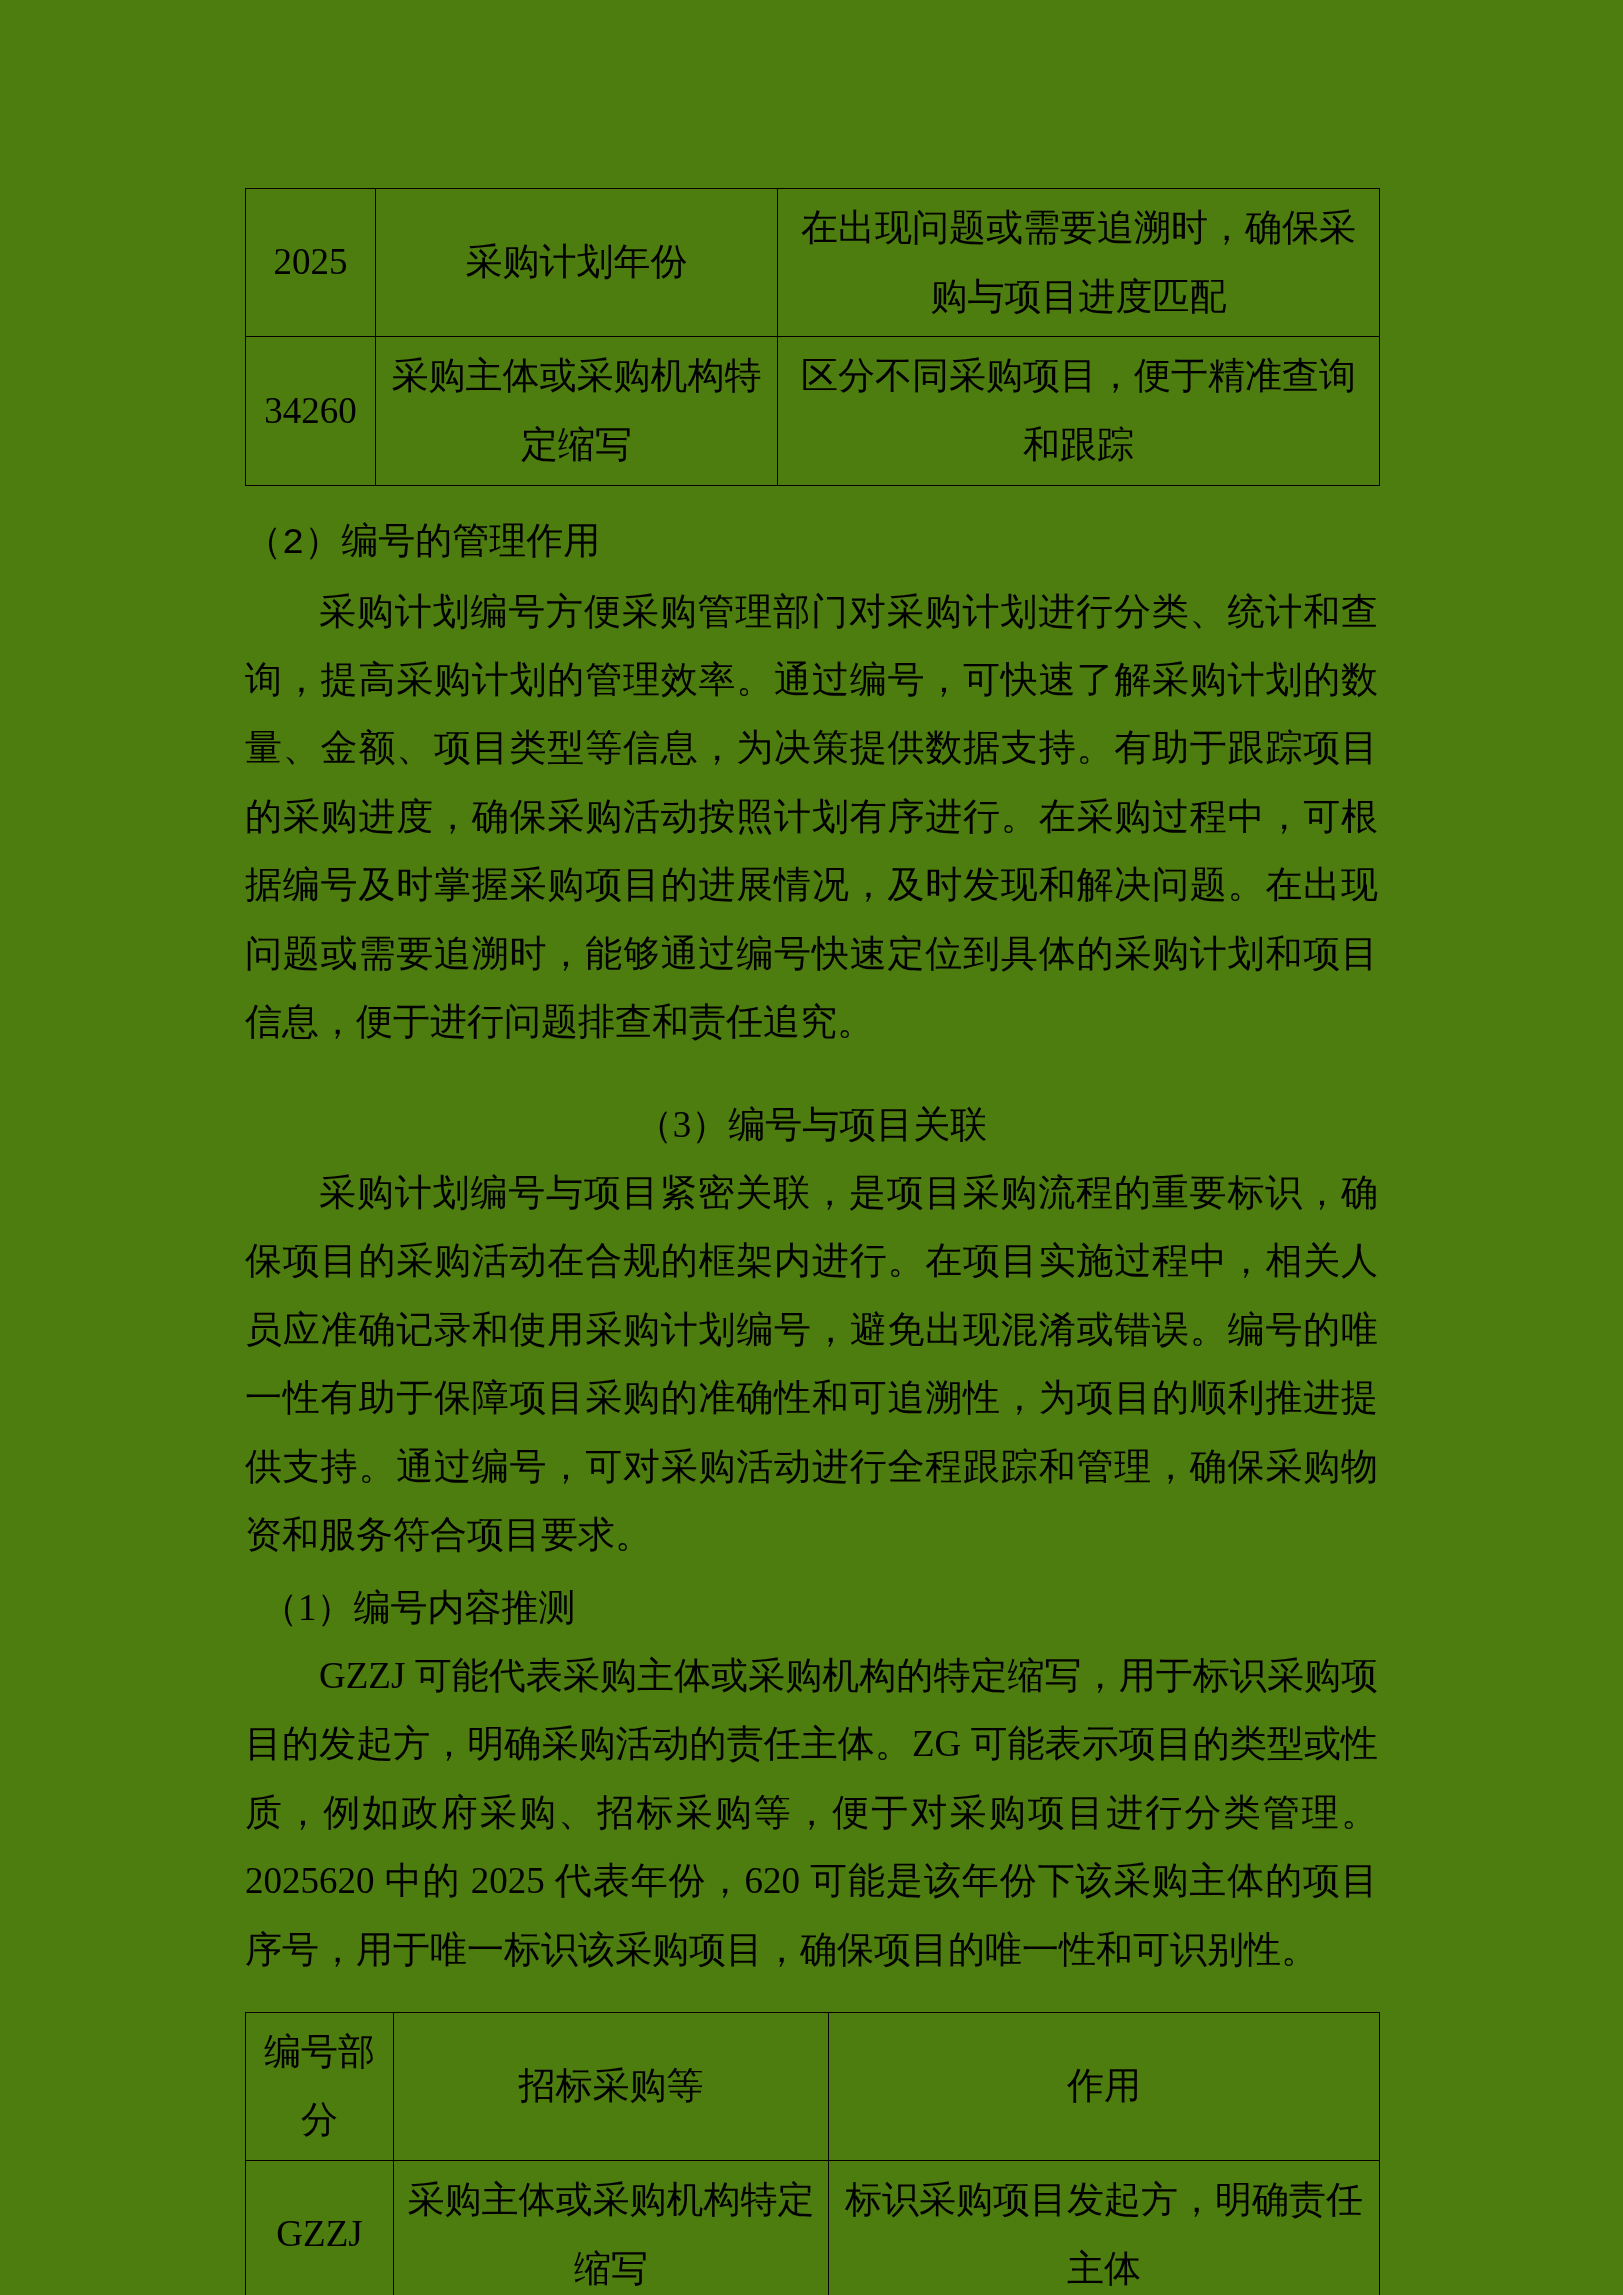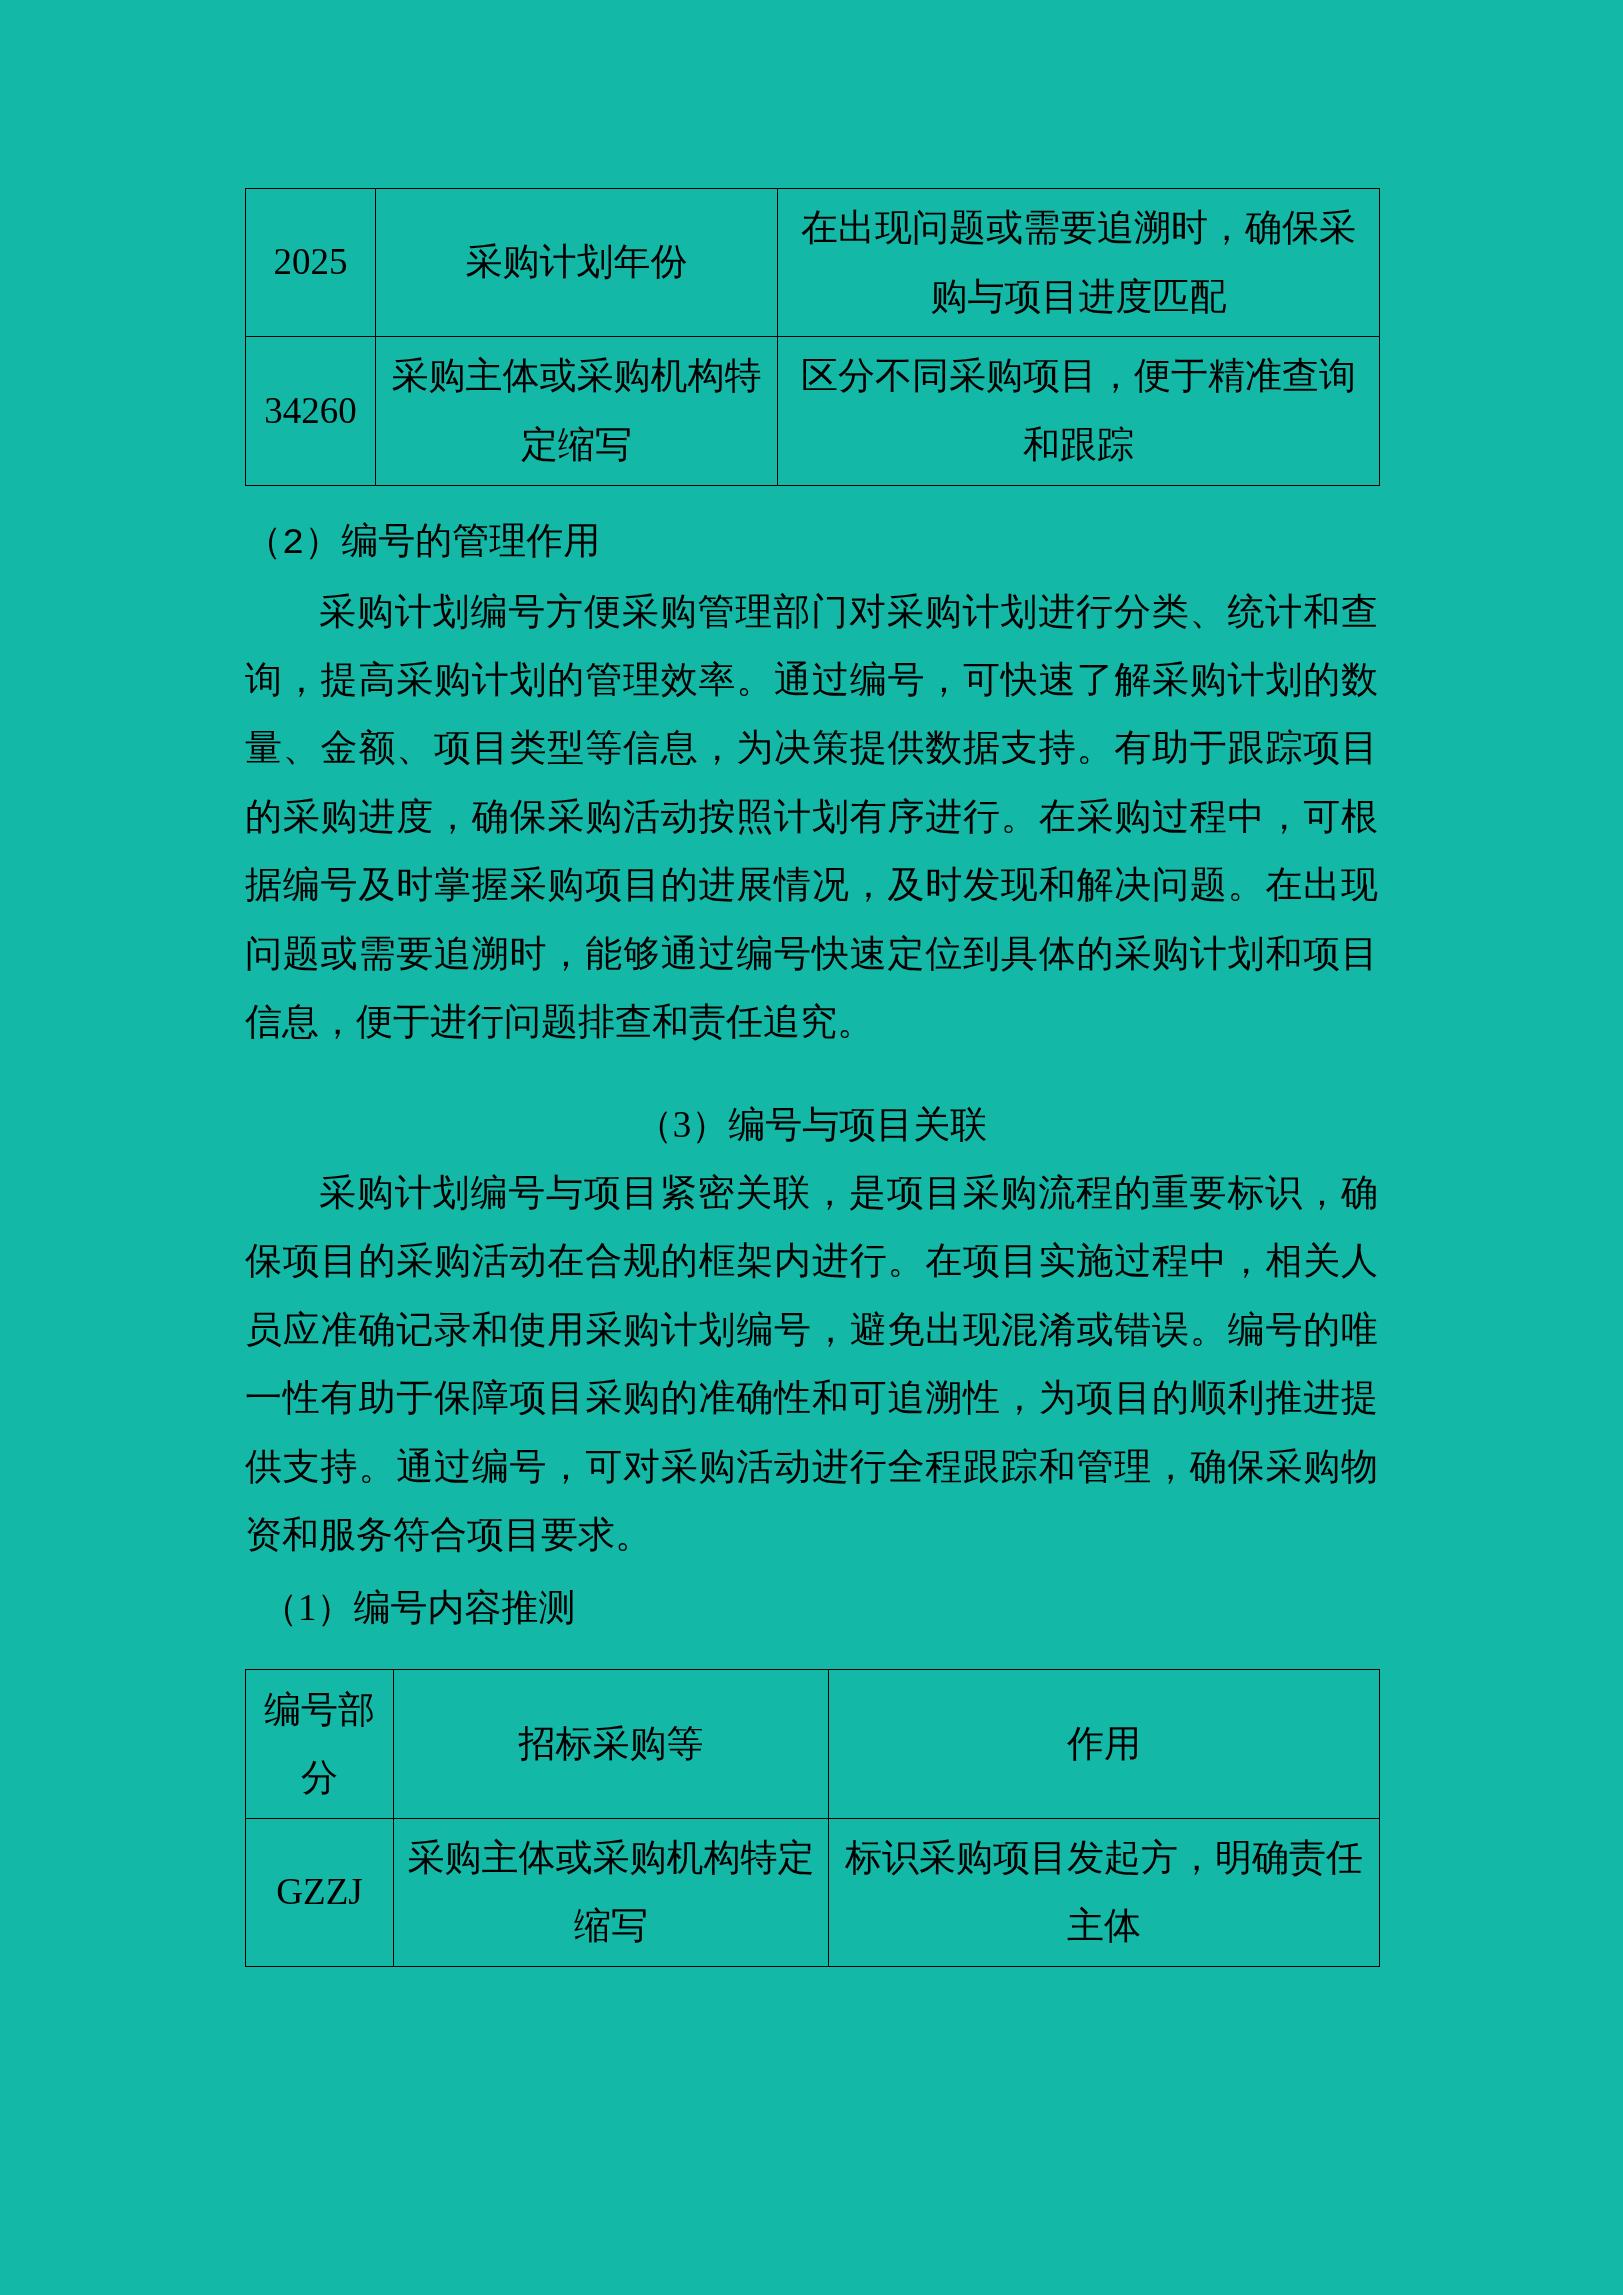--- a/index.html
+++ b/index.html
@@ -6,21 +6,21 @@
     margin: 0;
     padding: 0;
     background: #ffffff;
   }
   .page {
     position: relative;
     width: 1623px;
     height: 2295px;
     box-sizing: border-box;
     padding: 188px 245px 0 245px;
-    background: #14b8a6;
+    background: #4d7c0f;
     color: #000000;
     font-family: "Liberation Serif", "DejaVu Serif", serif;
     font-size: 37px;
     line-height: 1.85;
     overflow: hidden;
   }
 
   table {
     border-collapse: collapse;
     width: 100%;
@@ -90,20 +90,21 @@
   </table>
 
   <p class="heading h-management">（2）编号的管理作用</p>
   <p class="para">采购计划编号方便采购管理部门对采购计划进行分类、统计和查询，提高采购计划的管理效率。通过编号，可快速了解采购计划的数量、金额、项目类型等信息，为决策提供数据支持。有助于跟踪项目的采购进度，确保采购活动按照计划有序进行。在采购过程中，可根据编号及时掌握采购项目的进展情况，及时发现和解决问题。在出现问题或需要追溯时，能够通过编号快速定位到具体的采购计划和项目信息，便于进行问题排查和责任追究。</p>
 
   <p class="heading h-projectlink">（3）编号与项目关联</p>
   <p class="para">采购计划编号与项目紧密关联，是项目采购流程的重要标识，确保项目的采购活动在合规的框架内进行。在项目实施过程中，相关人员应准确记录和使用采购计划编号，避免出现混淆或错误。编号的唯一性有助于保障项目采购的准确性和可追溯性，为项目的顺利推进提供支持。通过编号，可对采购活动进行全程跟踪和管理，确保采购物资和服务符合项目要求。</p>
 
 
   <p class="heading h-contentguess">（1）编号内容推测</p>
+  <p class="para">GZZJ 可能代表采购主体或采购机构的特定缩写，用于标识采购项目的发起方，明确采购活动的责任主体。ZG 可能表示项目的类型或性质，例如政府采购、招标采购等，便于对采购项目进行分类管理。2025620 中的 2025 代表年份，620 可能是该年份下该采购主体的项目序号，用于唯一标识该采购项目，确保项目的唯一性和可识别性。</p>
 
   <div class="t2-wrap">
     <table class="t2">
       <colgroup>
         <col class="col-part">
         <col class="col-meaning">
         <col class="col-purpose">
       </colgroup>
       <thead>
         <tr>

